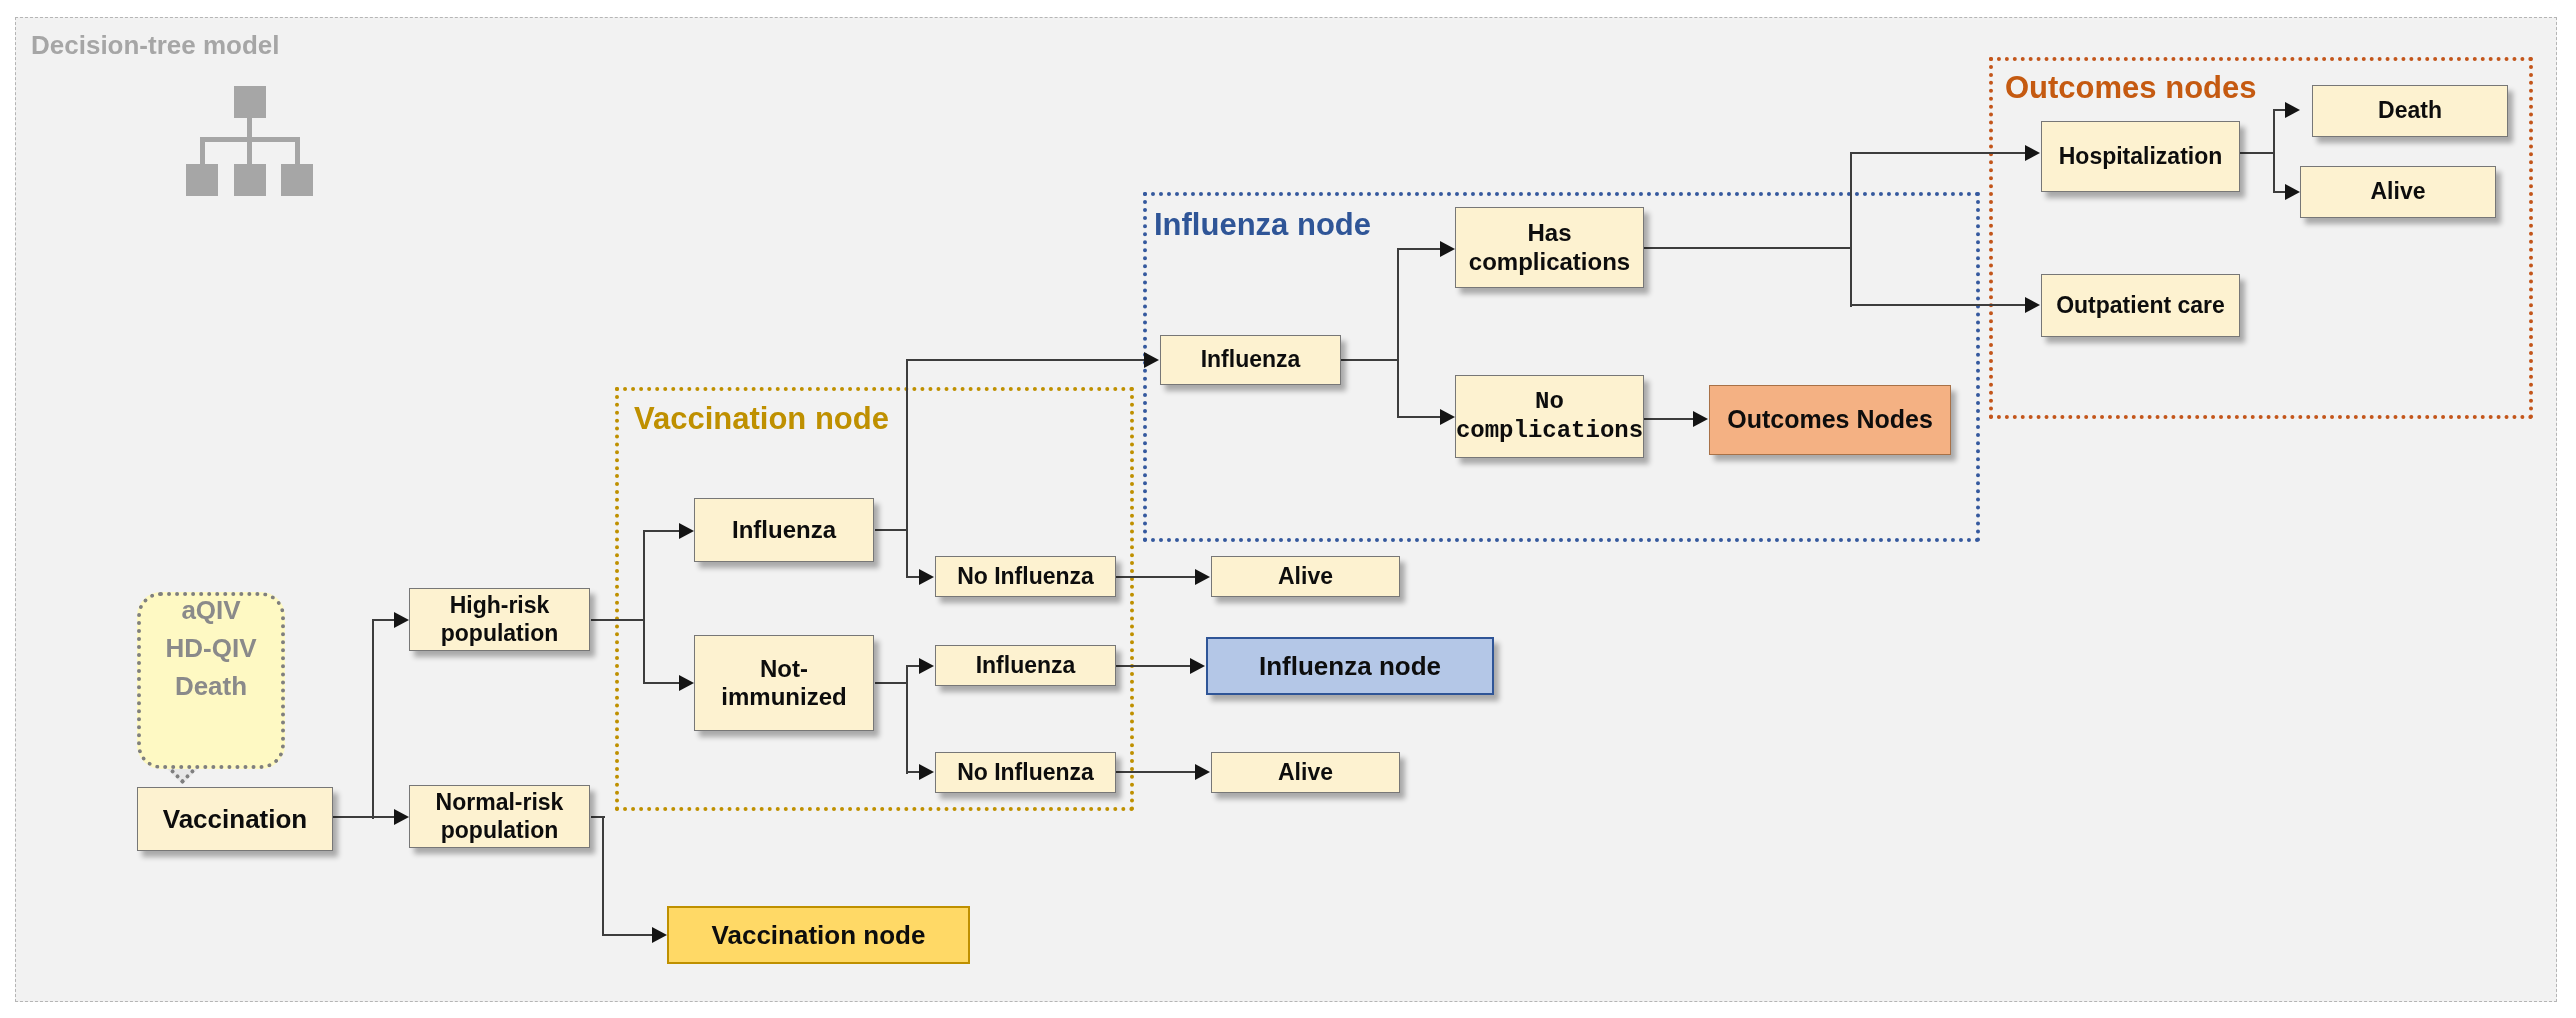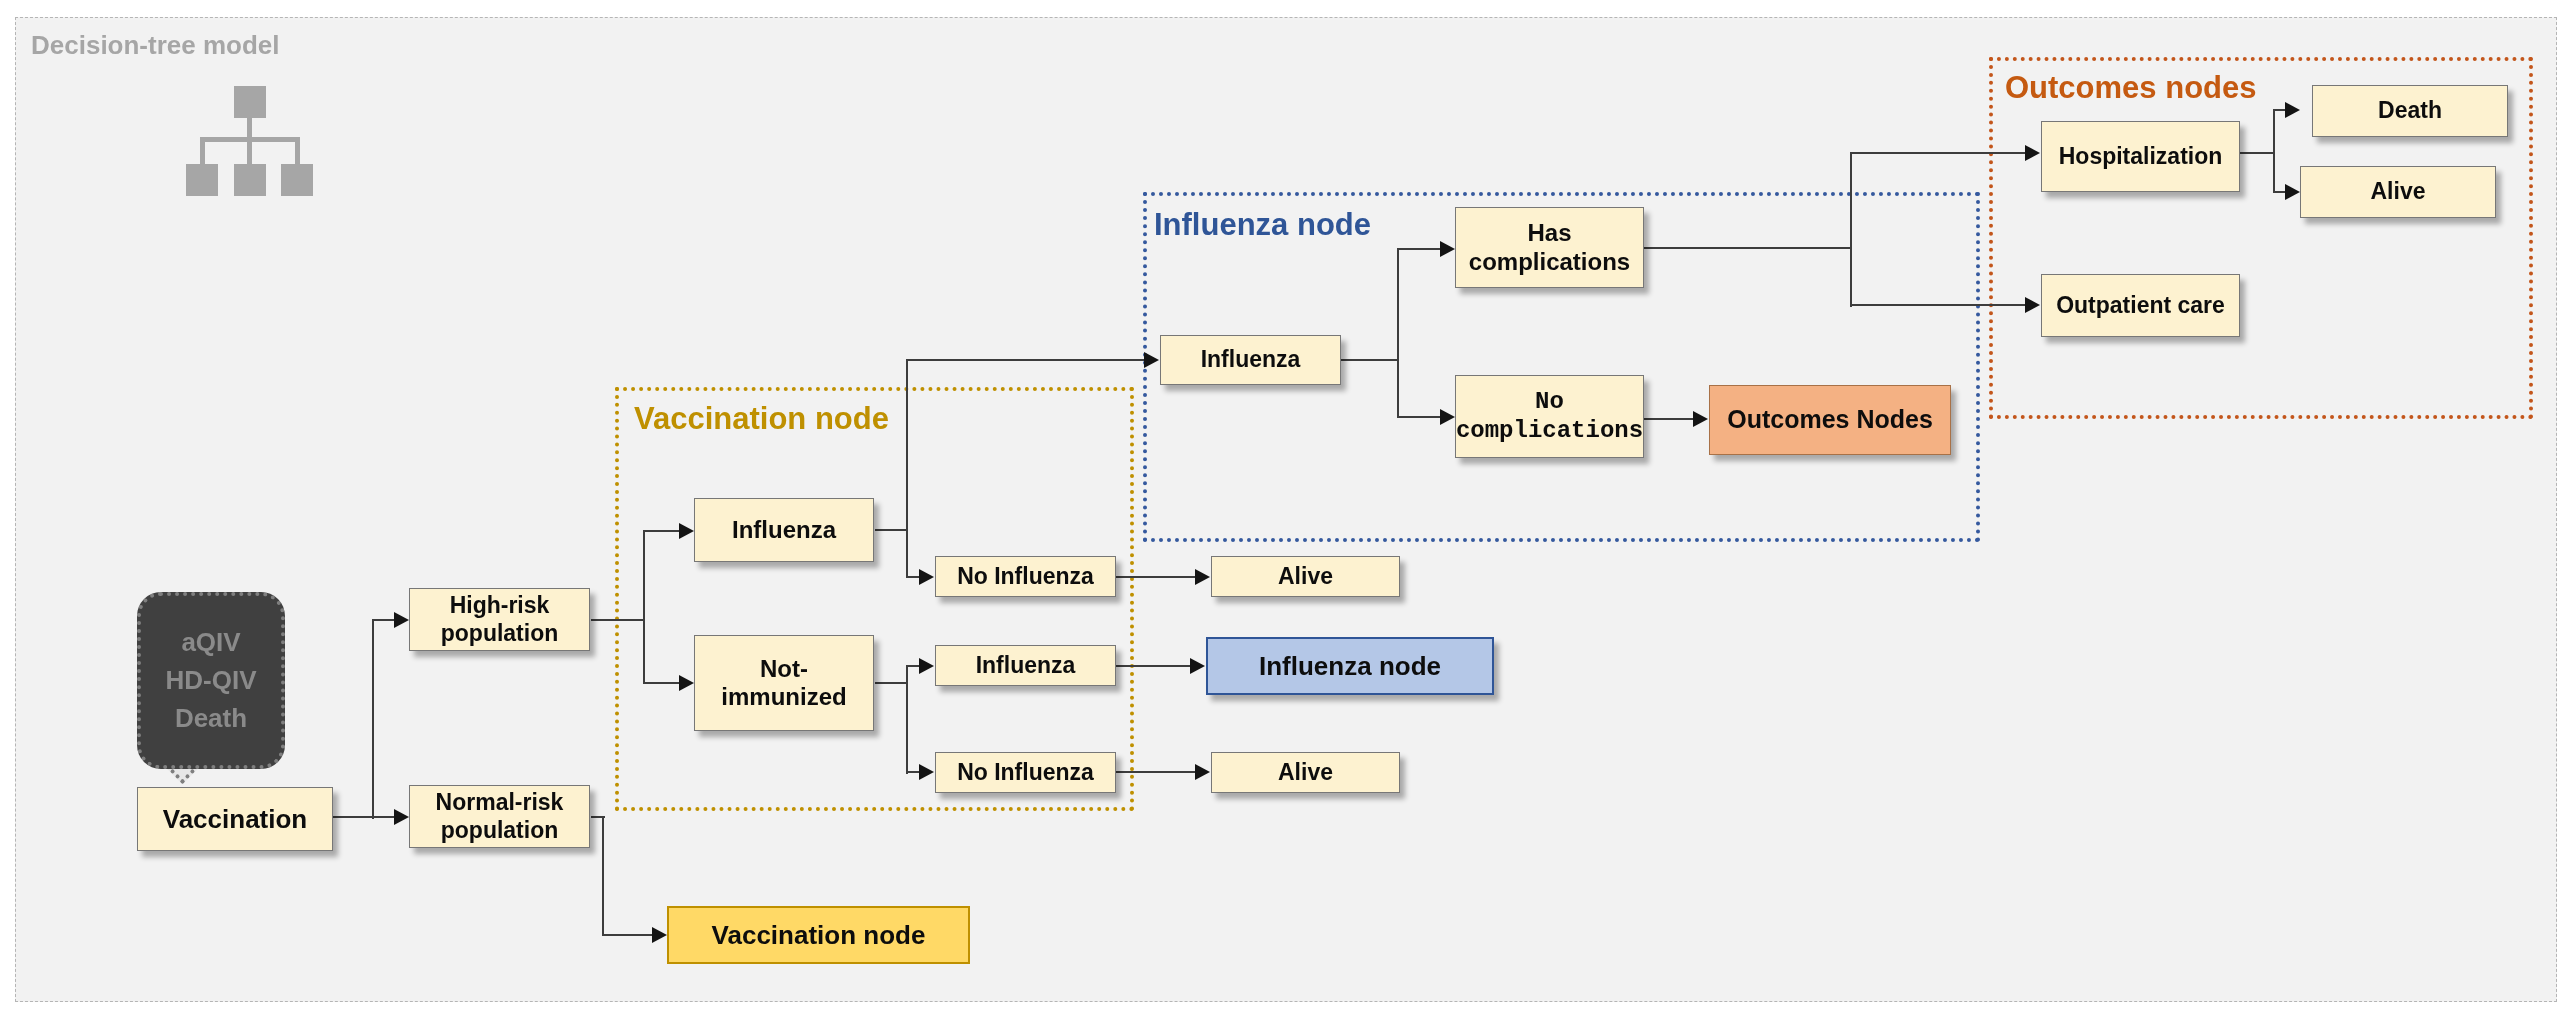--- a/index.html
+++ b/index.html
@@ -4,23 +4,23 @@
 <style>
   html,body{margin:0;padding:0;background:#ffffff;}
   body{width:2576px;height:1019px;position:relative;font-family:"Liberation Sans",sans-serif;}
   .stage{position:absolute;left:0;top:0;width:2576px;height:1019px;}
   .figure-bg{position:absolute;left:15px;top:17px;width:2542px;height:985px;
     background:#f2f2f2;border:1.7px dashed #b5b5b5;box-sizing:border-box;z-index:0;}
   .fig-title{position:absolute;left:31px;top:30px;font-size:26px;font-weight:bold;color:#a6a6a6;z-index:3;}
   
   .ico{position:absolute;background:#a6a6a6;z-index:3;}
   
-  .bubble{position:absolute;left:137px;top:592px;width:148px;height:177px;background:#404040;
+  .bubble{position:absolute;left:137px;top:592px;width:148px;height:177px;background:#fef9c3;
     border:4px dotted #7f7f7f;border-radius:24px;box-sizing:border-box;z-index:4;
-    display:flex;flex-direction:column;align-items:center;justify-content:center;gap:9.2px;}
+    display:flex;flex-direction:column;align-items:center;justify-content:flex-start;gap:9.2px;}
   .bubble span{font-size:26px;font-weight:bold;color:#8a8a8a;line-height:1.1;}
   .bubble-tail{position:absolute;left:170px;top:754px;width:25px;height:25px;background:#e7e7e7;
     border-right:4px dotted #7f7f7f;border-bottom:4px dotted #7f7f7f;transform:rotate(45deg);
     box-sizing:border-box;z-index:3;}
   
   .region{position:absolute;box-sizing:border-box;z-index:1;}
   .region.gold{border:4.6px dotted #BF9000;}
   .region.blue{border:4.6px dotted #35599e;}
   .region.orange{border:4.6px dotted #C3561B;}
   .region-title{position:absolute;font-weight:bold;font-size:31px;z-index:3;white-space:nowrap;}

